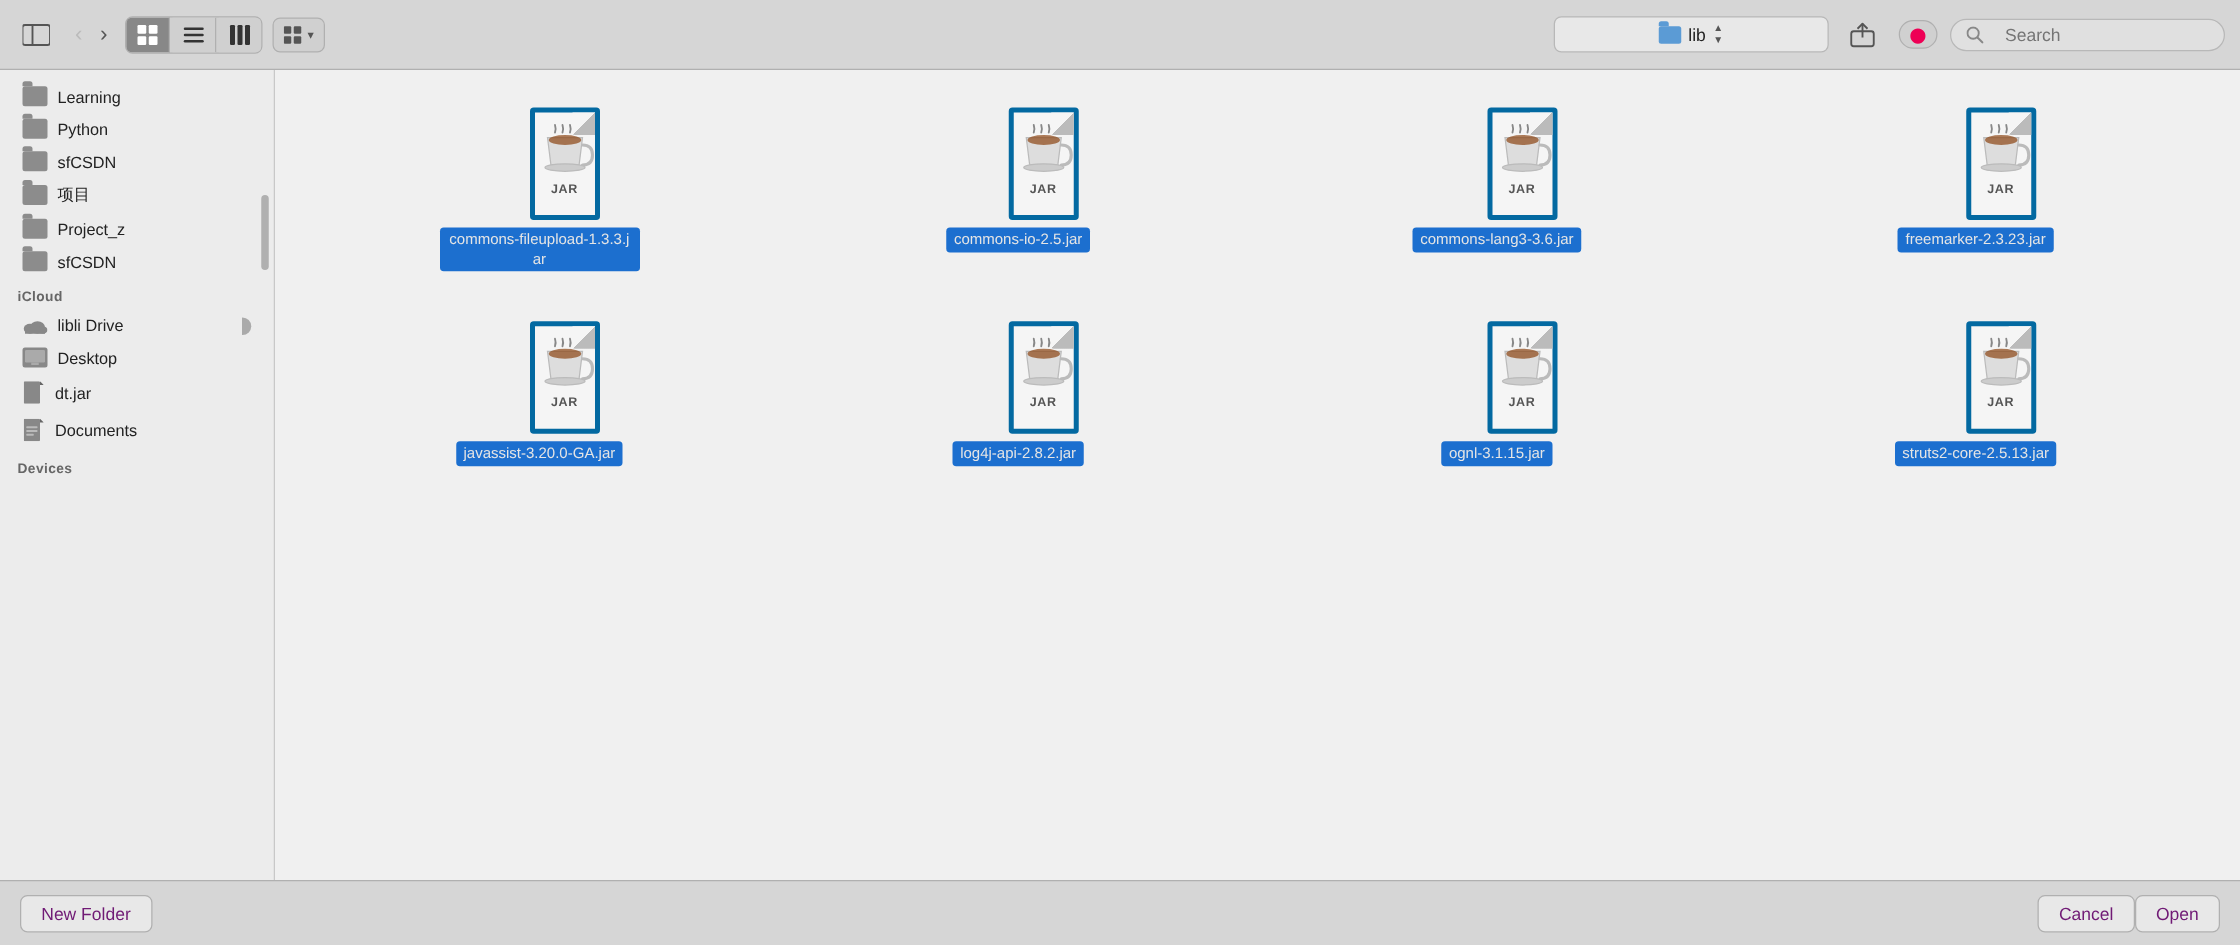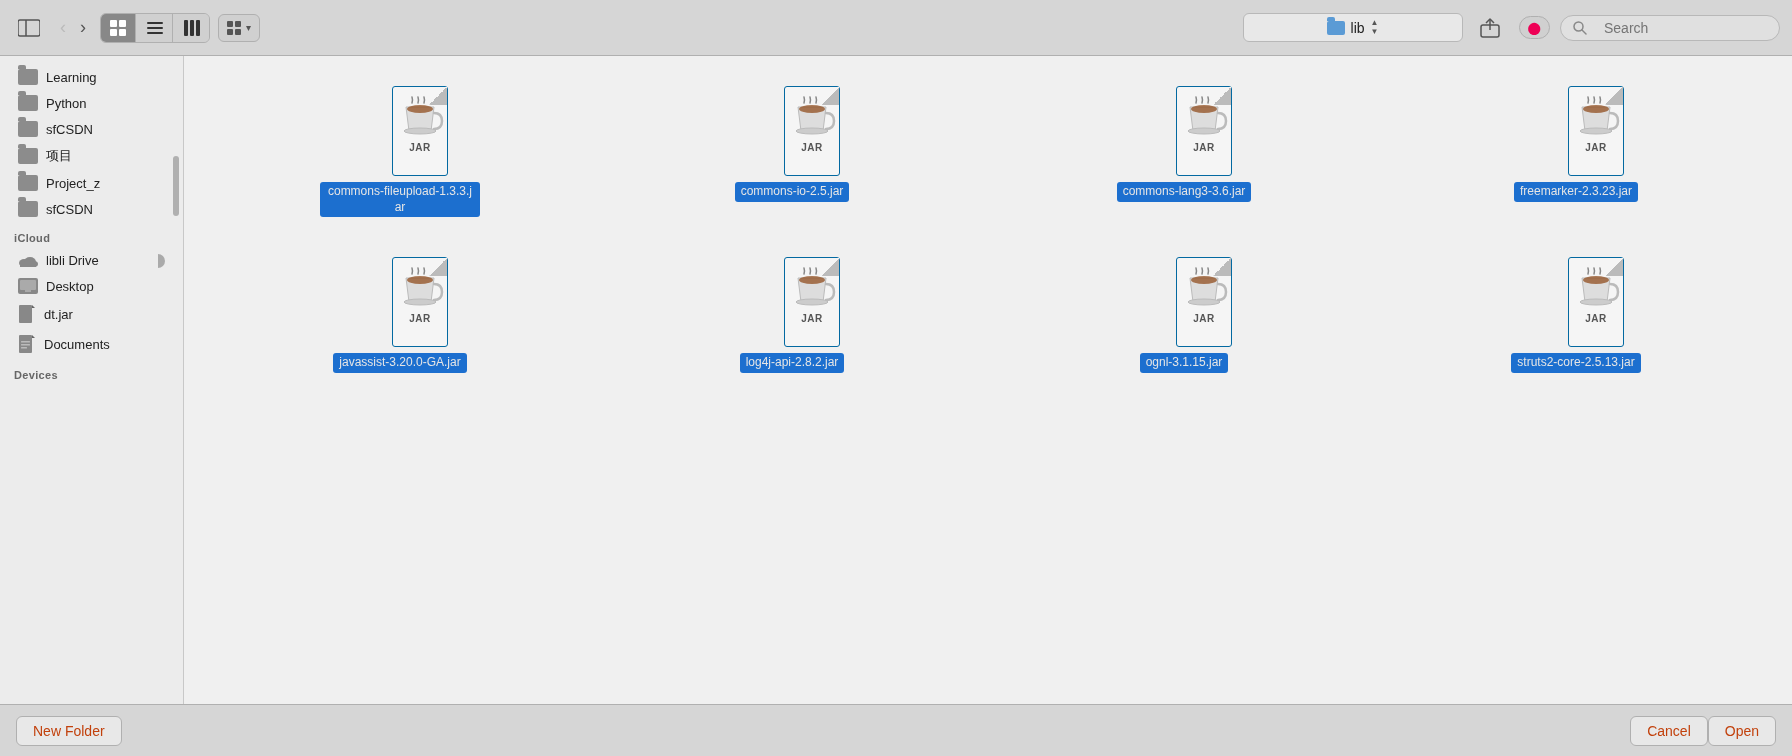--- a/index.html
+++ b/index.html
@@ -171,21 +171,21 @@
 
     
     .main-area {
       display: flex;
       flex: 1;
       overflow: hidden;
     }
 
     
     .sidebar {
-      width: 184px;
+      width: 220px;
       background: #ececec;
       border-right: 1px solid #c8c8c8;
       padding: 8px 0;
       flex-shrink: 0;
       display: flex;
       flex-direction: column;
       position: relative;
       overflow-y: auto;
     }
 
@@ -291,21 +291,21 @@
       display: flex;
       align-items: flex-end;
       justify-content: center;
     }
 
     
     .jar-paper {
       width: 84px;
       height: 90px;
       background: #f5f5f5;
-      border: 1px solid #0369a1;
+      border: 4px solid #0369a1;
       border-radius: 3px;
       position: relative;
       display: flex;
       flex-direction: column;
       align-items: center;
       justify-content: flex-start;
       overflow: visible;
       margin-left: 40px;
     }
 
@@ -362,21 +362,21 @@
       flex-shrink: 0;
     }
 
     .bottom-btn {
       background: #e8e8e8;
       border: 1px solid #b0b0b0;
       border-radius: 6px;
       padding: 6px 16px;
       cursor: pointer;
       font-size: 14px;
-      color: #c2410c;
+      color: #701a75;
     }
 
     .bottom-right-btns {
       display: flex;
     }
 
     
     .nav-arrows {
       display: flex;
       gap: 2px;

